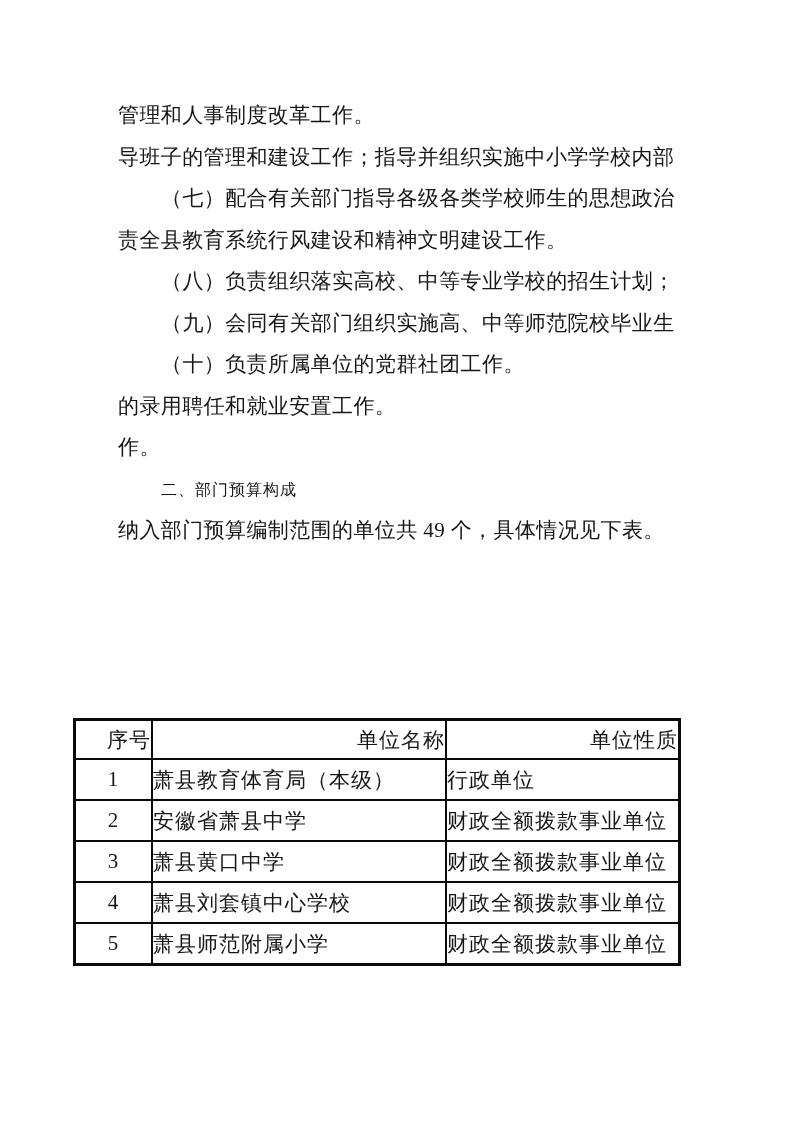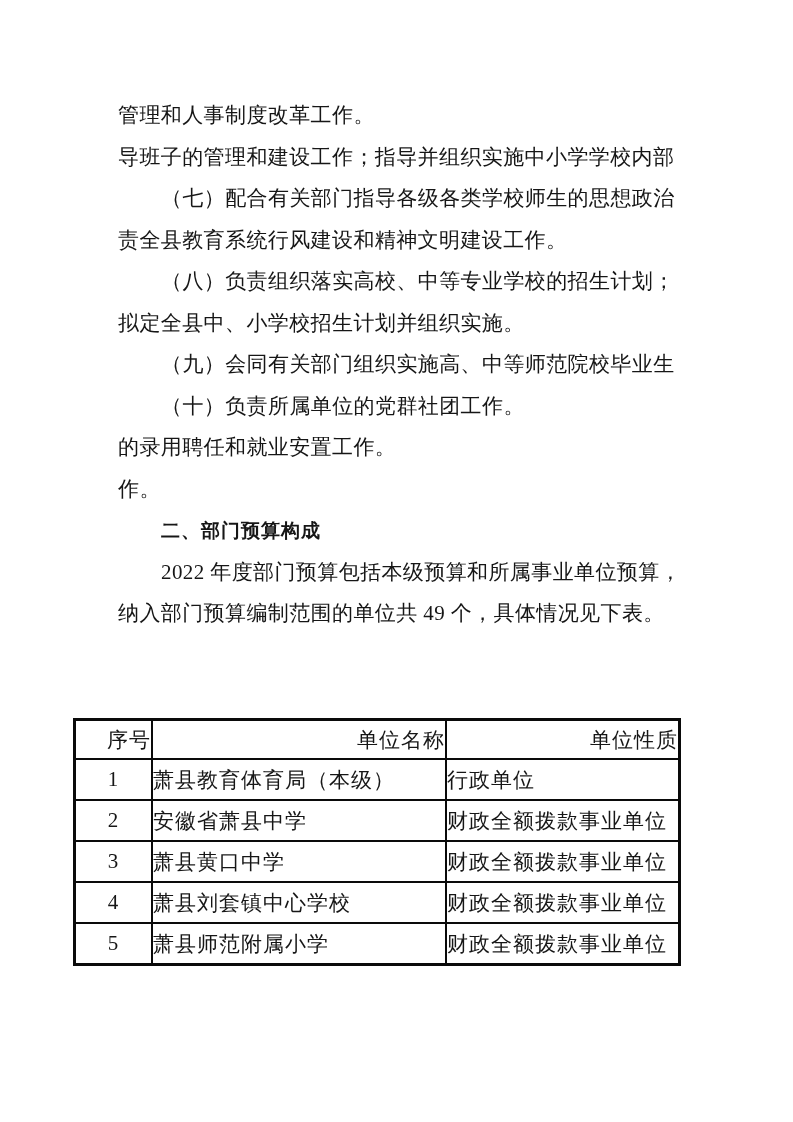--- a/index.html
+++ b/index.html
@@ -16,23 +16,23 @@
     left:118px;top:95px;width:556px;
   }
   .line{
     height:41.5px;line-height:41.5px;
     font-size:21px;
     letter-spacing:0.4px;
     white-space:nowrap;
   }
   .indent{text-indent:43px;}
   .heading{
-    font-weight:bold;
+    font-weight:normal;
     font-family:"Liberation Sans","DejaVu Sans",sans-serif;
-    font-size:19px;
+    font-size:16px;
     letter-spacing:1px;
   }
   table.budget{
     position:absolute;
     left:73px;top:718px;
     width:598px;
     border-collapse:collapse;
     table-layout:fixed;
     border:3px solid #0a0a0a;
   }
@@ -57,27 +57,25 @@
 <body>
 
 <div class="page">
 
   <div class="textblock">
     <div class="line">管理和人事制度改革工作。</div>
     <div class="line">导班子的管理和建设工作；指导并组织实施中小学学校内部</div>
     <div class="line indent">（七）配合有关部门指导各级各类学校师生的思想政治</div>
     <div class="line">责全县教育系统行风建设和精神文明建设工作。</div>
     <div class="line indent">（八）负责组织落实高校、中等专业学校的招生计划；</div>
-    <div class="line">拟定全县中、小学校招生计划并组织实施。</div>
     <div class="line indent">（九）会同有关部门组织实施高、中等师范院校毕业生</div>
     <div class="line indent">（十）负责所属单位的党群社团工作。</div>
     <div class="line">的录用聘任和就业安置工作。</div>
     <div class="line">作。</div>
     <div class="line indent heading">二、部门预算构成</div>
-    <div class="line indent">2022 年度部门预算包括本级预算和所属事业单位预算，</div>
     <div class="line">纳入部门预算编制范围的单位共 49 个，具体情况见下表。</div>
   </div>
 
   <table class="budget">
     <thead>
       <tr>
         <th class="col-idx">序号</th>
         <th class="col-name">单位名称</th>
         <th class="col-type">单位性质</th>
       </tr>

